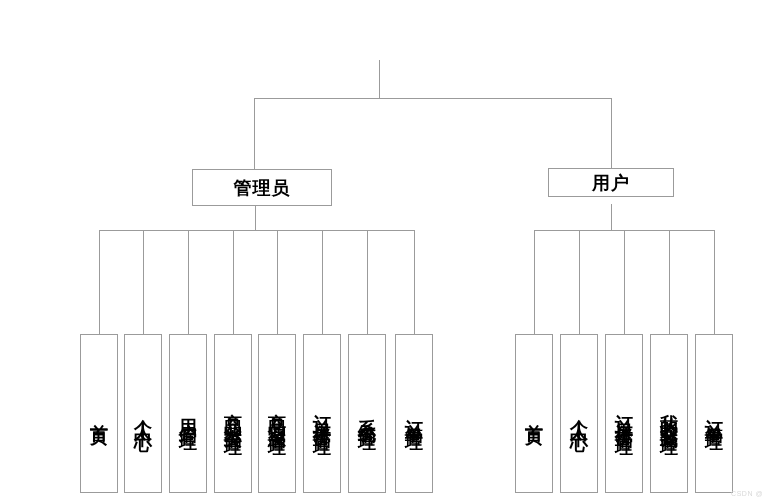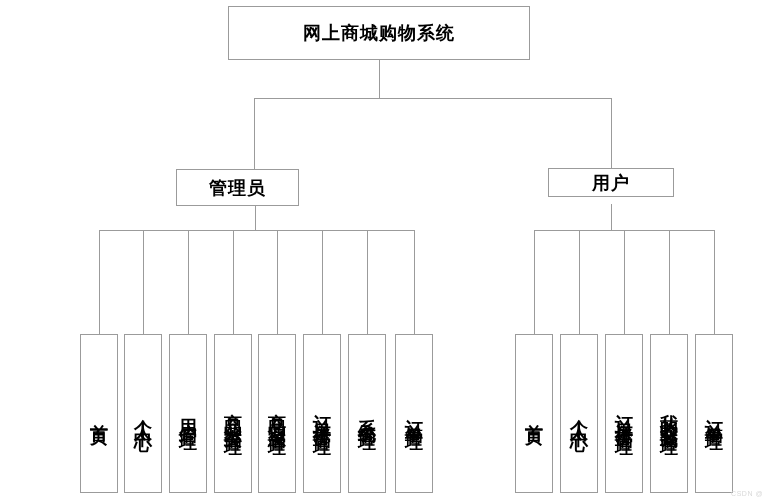--- a/index.html
+++ b/index.html
@@ -82,25 +82,22 @@
   <div class="vline" style="left:414px; top:230px; height:104px;"></div>
 
   <div class="vline" style="left:611px; top:204px; height:26px;"></div>
   <div class="hline" style="left:534px; top:230px; width:181px;"></div>
   <div class="vline" style="left:534px; top:230px; height:104px;"></div>
   <div class="vline" style="left:579px; top:230px; height:104px;"></div>
   <div class="vline" style="left:624px; top:230px; height:104px;"></div>
   <div class="vline" style="left:669px; top:230px; height:104px;"></div>
   <div class="vline" style="left:714px; top:230px; height:104px;"></div>
 
-  <div class="node h-text" style="left:228px; top:6px; width:302px; height:54px;">
-    <span>网上商城购物系统</span>
-  </div>
 
-  <div class="node h-text" style="left:176px; top:169px; width:123px; height:37px;">
+  <div class="node h-text" style="left:192px; top:169px; width:140px; height:37px;">
     <span>管理员</span>
   </div>
   <div class="node h-text" style="left:548px; top:168px; width:126px; height:29px;">
     <span>用户</span>
   </div>
 
   <div class="leaf" style="left:80px;">
     <span>首页</span>
   </div>
   <div class="leaf" style="left:124px;">

